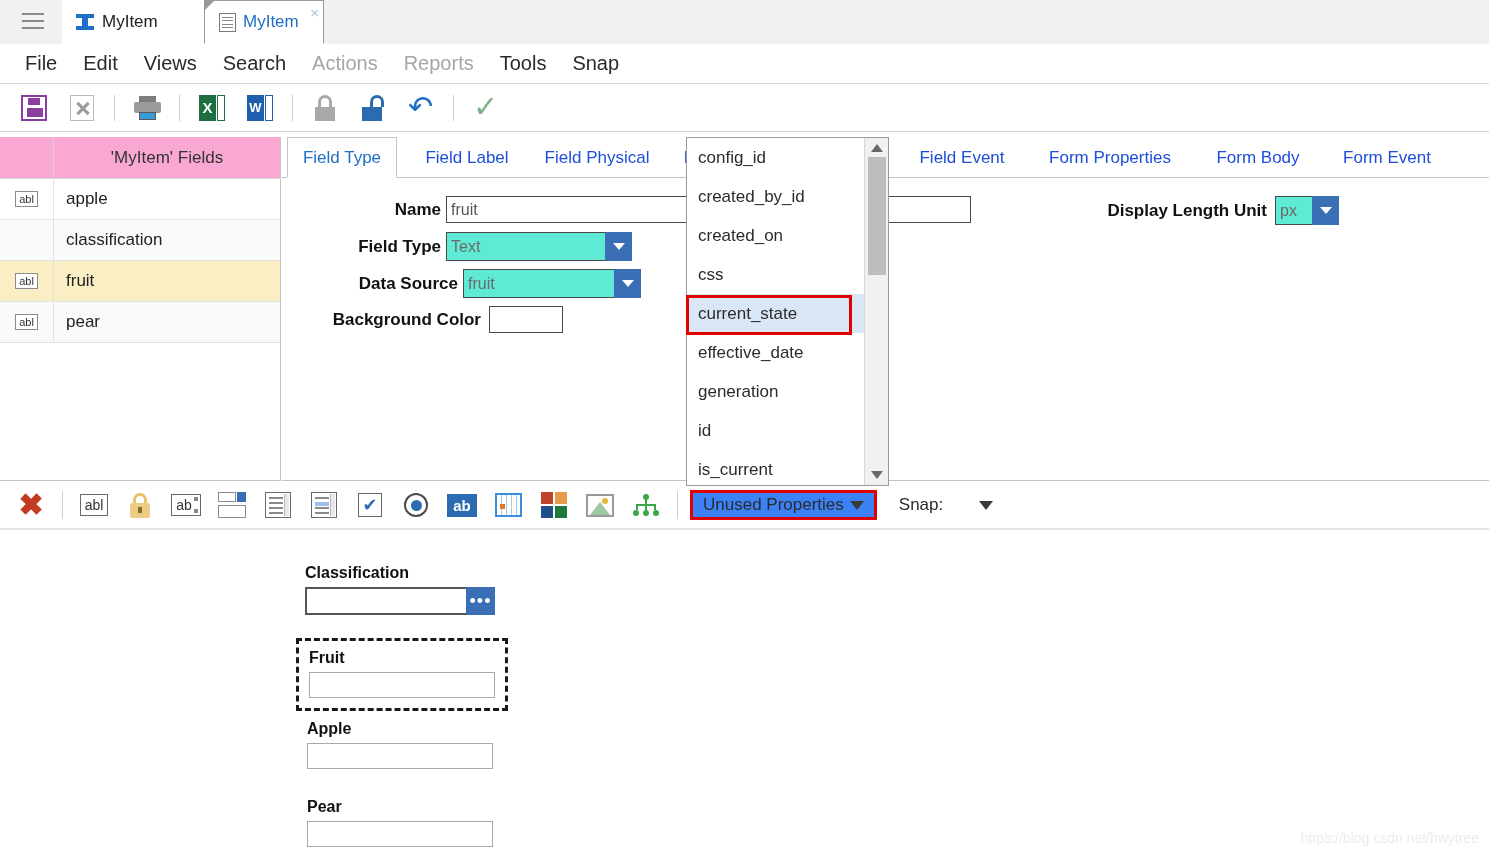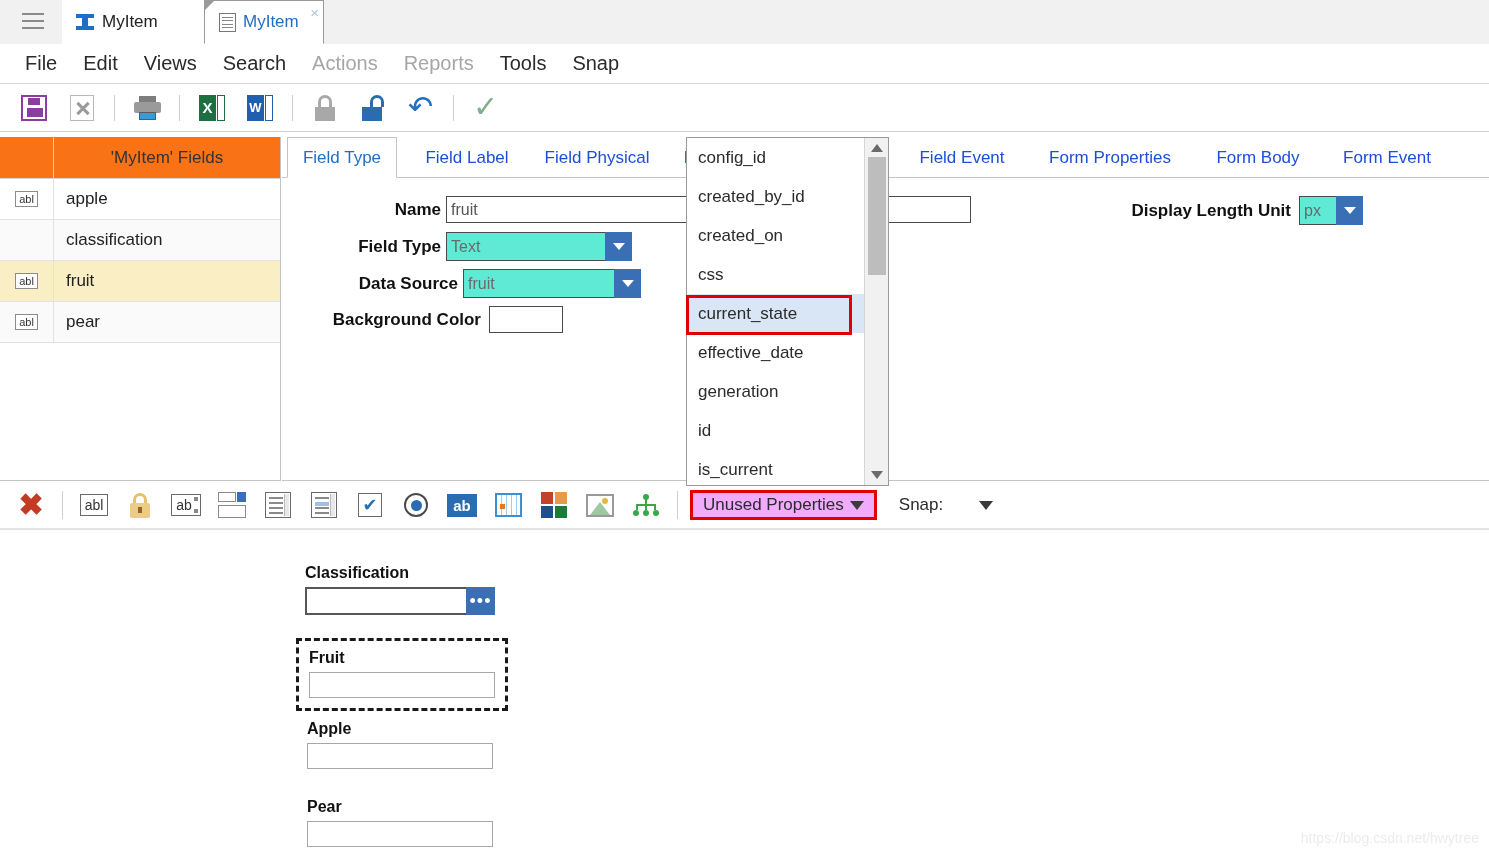--- a/index.html
+++ b/index.html
@@ -168,21 +168,21 @@
     position: absolute; left: 0; top: 137px;
     width: 281px; height: 344px;
     background: #ffffff;
     border-right: 1px solid #c4c4c4;
     border-bottom: 1px solid #c4c4c4;
     box-sizing: border-box;
   }
   .fp-head {
     display: flex; height: 41px;
     border-bottom: 1px solid #d4d4d4;
-    background: #f97316;
+    background: #f9a8d4;
   }
   .fp-head .c1 { width: 54px; border-right: 1px solid #d4d4d4; box-sizing: border-box;}
   .fp-head .c2 {
     flex: 1; display: flex; align-items: center; justify-content: center;
     font-size: 17px; color: #333;
   }
   .fp-row {
     display: flex; height: 40px;
     border-bottom: 1px solid #e2e2e2;
     cursor: pointer;
@@ -373,21 +373,21 @@
   .w-tree i.l2{ left:12px; top:11px; width:2px; height:5px;}
   .w-tree i.l3{ right:3px; top:11px; width:2px; height:5px;}
 
   .wsep { width: 1px; height: 28px; background: #cfcfcf; margin: 0 8px; flex: 0 0 auto;}
   .unusedbtn {
     position: relative; height: 30px;
     border: 3px solid #e00000;
     display: flex; align-items: center;
     padding: 0 10px; box-sizing: border-box;
     font-size: 17px; color: #2b2b2b;
-    cursor: pointer; background: #f0abfc;
+    cursor: pointer; background: #3b82f6;
     margin-left: 4px; white-space: nowrap;
   }
   .snapbox {
     display: flex; align-items: center;
     font-size: 17px; color: #2b2b2b;
     margin-left: 22px; cursor: pointer; white-space: nowrap; gap: 30px;
   }
   .caret-d {
     width: 0; height: 0; margin-left: 6px;
     border-left: 7px solid transparent;
@@ -570,21 +570,21 @@
       </div>
     </div>
 
     <div class="frow" style="left:0px; top:128px;">
       <div class="flabel" style="width:170px;">Background Color</div>
       <div class="swatch" style="margin-left:8px;"></div>
     </div>
 
     <div class="finput" style="position:absolute; left:606px; top:18px; width:83px;"></div>
 
-    <div class="frow" style="left:780px; top:18px;align-items:center;">
+    <div class="frow" style="left:756px; top:18px;align-items:center;">
       <div class="flabel" style="width:200px;">Display Length Unit</div>
       <div class="fcombo" style="width:64px; margin-left:8px;">
         <div class="txt">px</div>
         <div class="arw">
             <span class="caret-w"></span>
           </div>
       </div>
     </div>
   </div>
 

